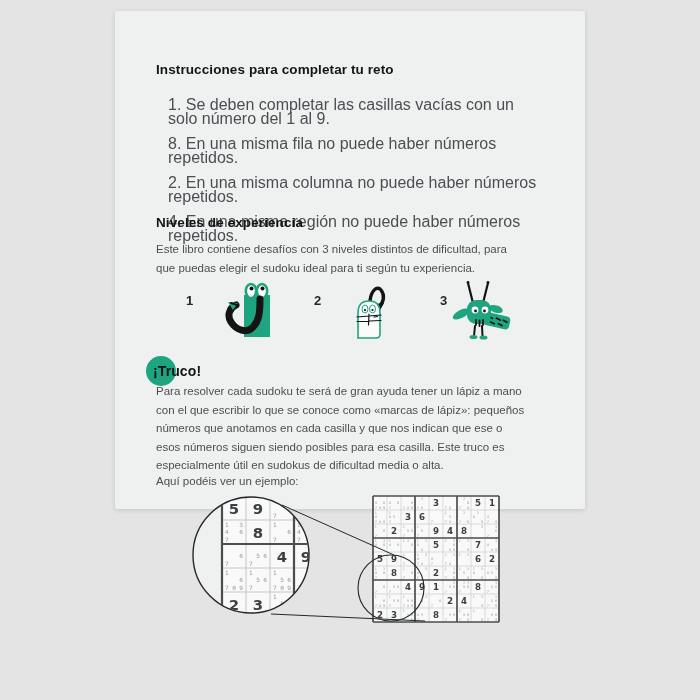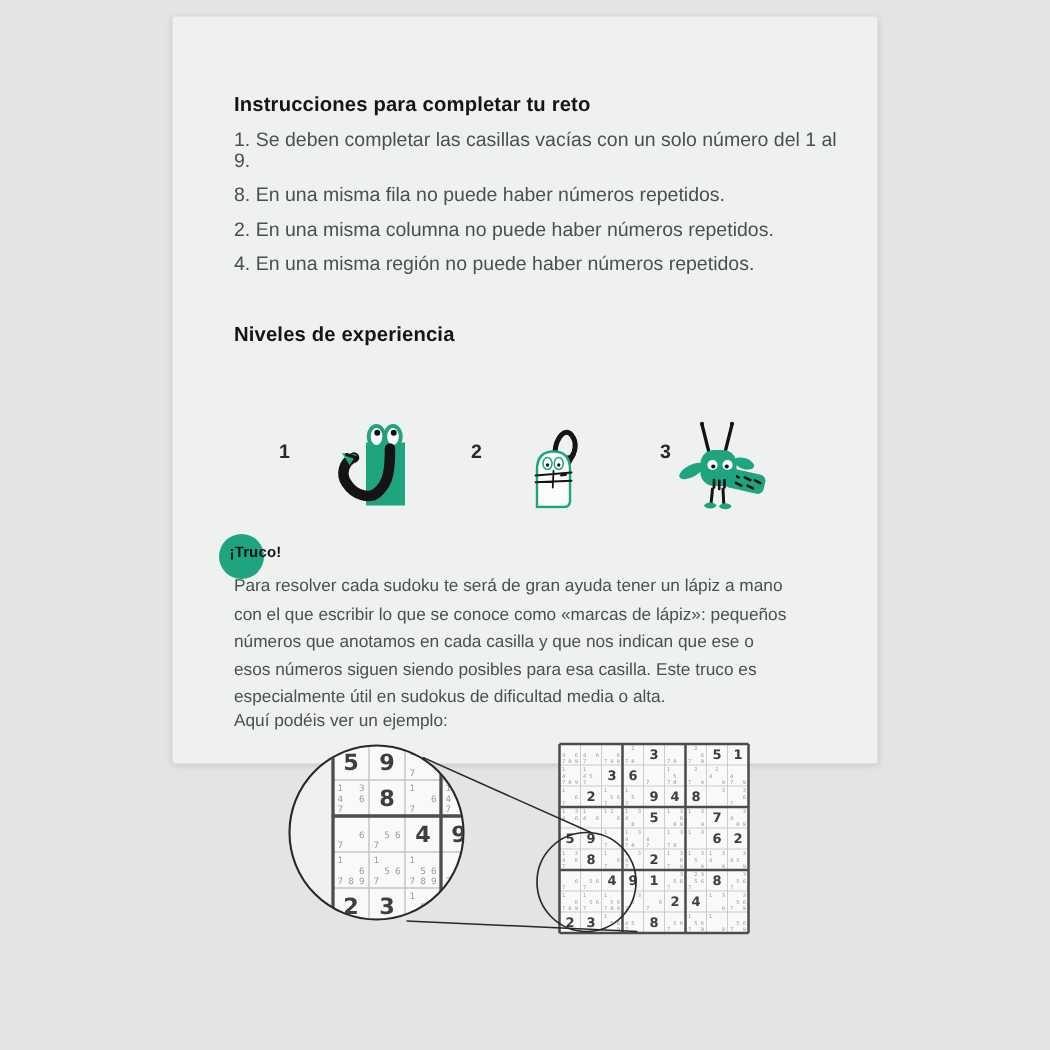--- a/index.html
+++ b/index.html
@@ -18,55 +18,57 @@
   h2{
     margin:0;font-family:"Liberation Sans",sans-serif;font-weight:bold;
     font-size:13.5px;color:var(--heading,#141517);letter-spacing:.1px;
   }
   .body-text{
     margin:0;font-size:11.5px;line-height:18.5px;color:var(--body-text,#4b4e53);
     white-space:pre-line;
   }
   #instructions-title{top:51px;}
   #instructions-list{top:75px;}
-  #instructions-list p{margin:0;font-size:13px;line-height:13.5px;color:var(--body-text,#4b4e53);margin-bottom:9.5px;}
+  #instructions-list p{margin:12px;font-size:16px;line-height:13.5px;color:var(--body-text,#4b4e53);margin-bottom:9.5px;}
   #levels-title{top:204px;}
   #levels-intro{top:229px;}
   .levels-row{position:absolute;left:41px;top:270px;height:64px;right:26px;}
   .level-num{
     position:absolute;top:12px;font-family:"Liberation Sans",sans-serif;font-weight:bold;
     font-size:13px;color:#26282b;
   }
   .level-icon{position:absolute;}
   #tip-heading{position:absolute;left:31px;top:345px;height:32px;}
   .tip-circle{
     position:absolute;left:0;top:0;width:30px;height:30px;border-radius:50%;
     background:var(--accent,#1ea47f);
   }
-  #tip-heading h2{position:relative;margin:7px 0 0 7px;font-size:10px;}
+  #tip-heading h2{position:relative;margin:7px 0 0 7px;font-size:14px;}
   #tip-body{top:371px;}
   #example-label{top:461px;}
   #sudoku-illustration{position:absolute;left:72px;top:479px;}
 </style>
 </head>
 <body>
 
 <div class="page">
 
   <h2 class="blk" id="instructions-title">Instrucciones para completar tu reto</h2>
 
   <div class="blk" id="instructions-list">
     <p>1. Se deben completar las casillas vacías con un solo número del 1 al 9.</p>
     <p>8. En una misma fila no puede haber números repetidos.</p>
     <p>2. En una misma columna no puede haber números repetidos.</p>
     <p>4. En una misma región no puede haber números repetidos.</p>
   </div>
 
   <h2 class="blk" id="levels-title">Niveles de experiencia</h2>
 
+  <p class="blk body-text" id="levels-intro">Este libro contiene desafíos con 3 niveles distintos de dificultad, para
+que puedas elegir el sudoku ideal para ti según tu experiencia.</p>
 
   <div class="levels-row">
 
     <span class="level-num" style="left:30px">1</span>
     <span class="level-icon" style="left:65px;top:1px">
       <svg width="52" height="58" viewBox="0 0 52 58">
         <rect x="23" y="13" width="26" height="42" fill="var(--accent)"></rect>
         <ellipse cx="30" cy="9" rx="5.2" ry="7" fill="#fdfefd" stroke="var(--accent)" stroke-width="2.6"></ellipse>
         <ellipse cx="41" cy="9" rx="5.2" ry="7" fill="#fdfefd" stroke="var(--accent)" stroke-width="2.6"></ellipse>
         <circle cx="30.5" cy="6.5" r="2" fill="#111"></circle>

